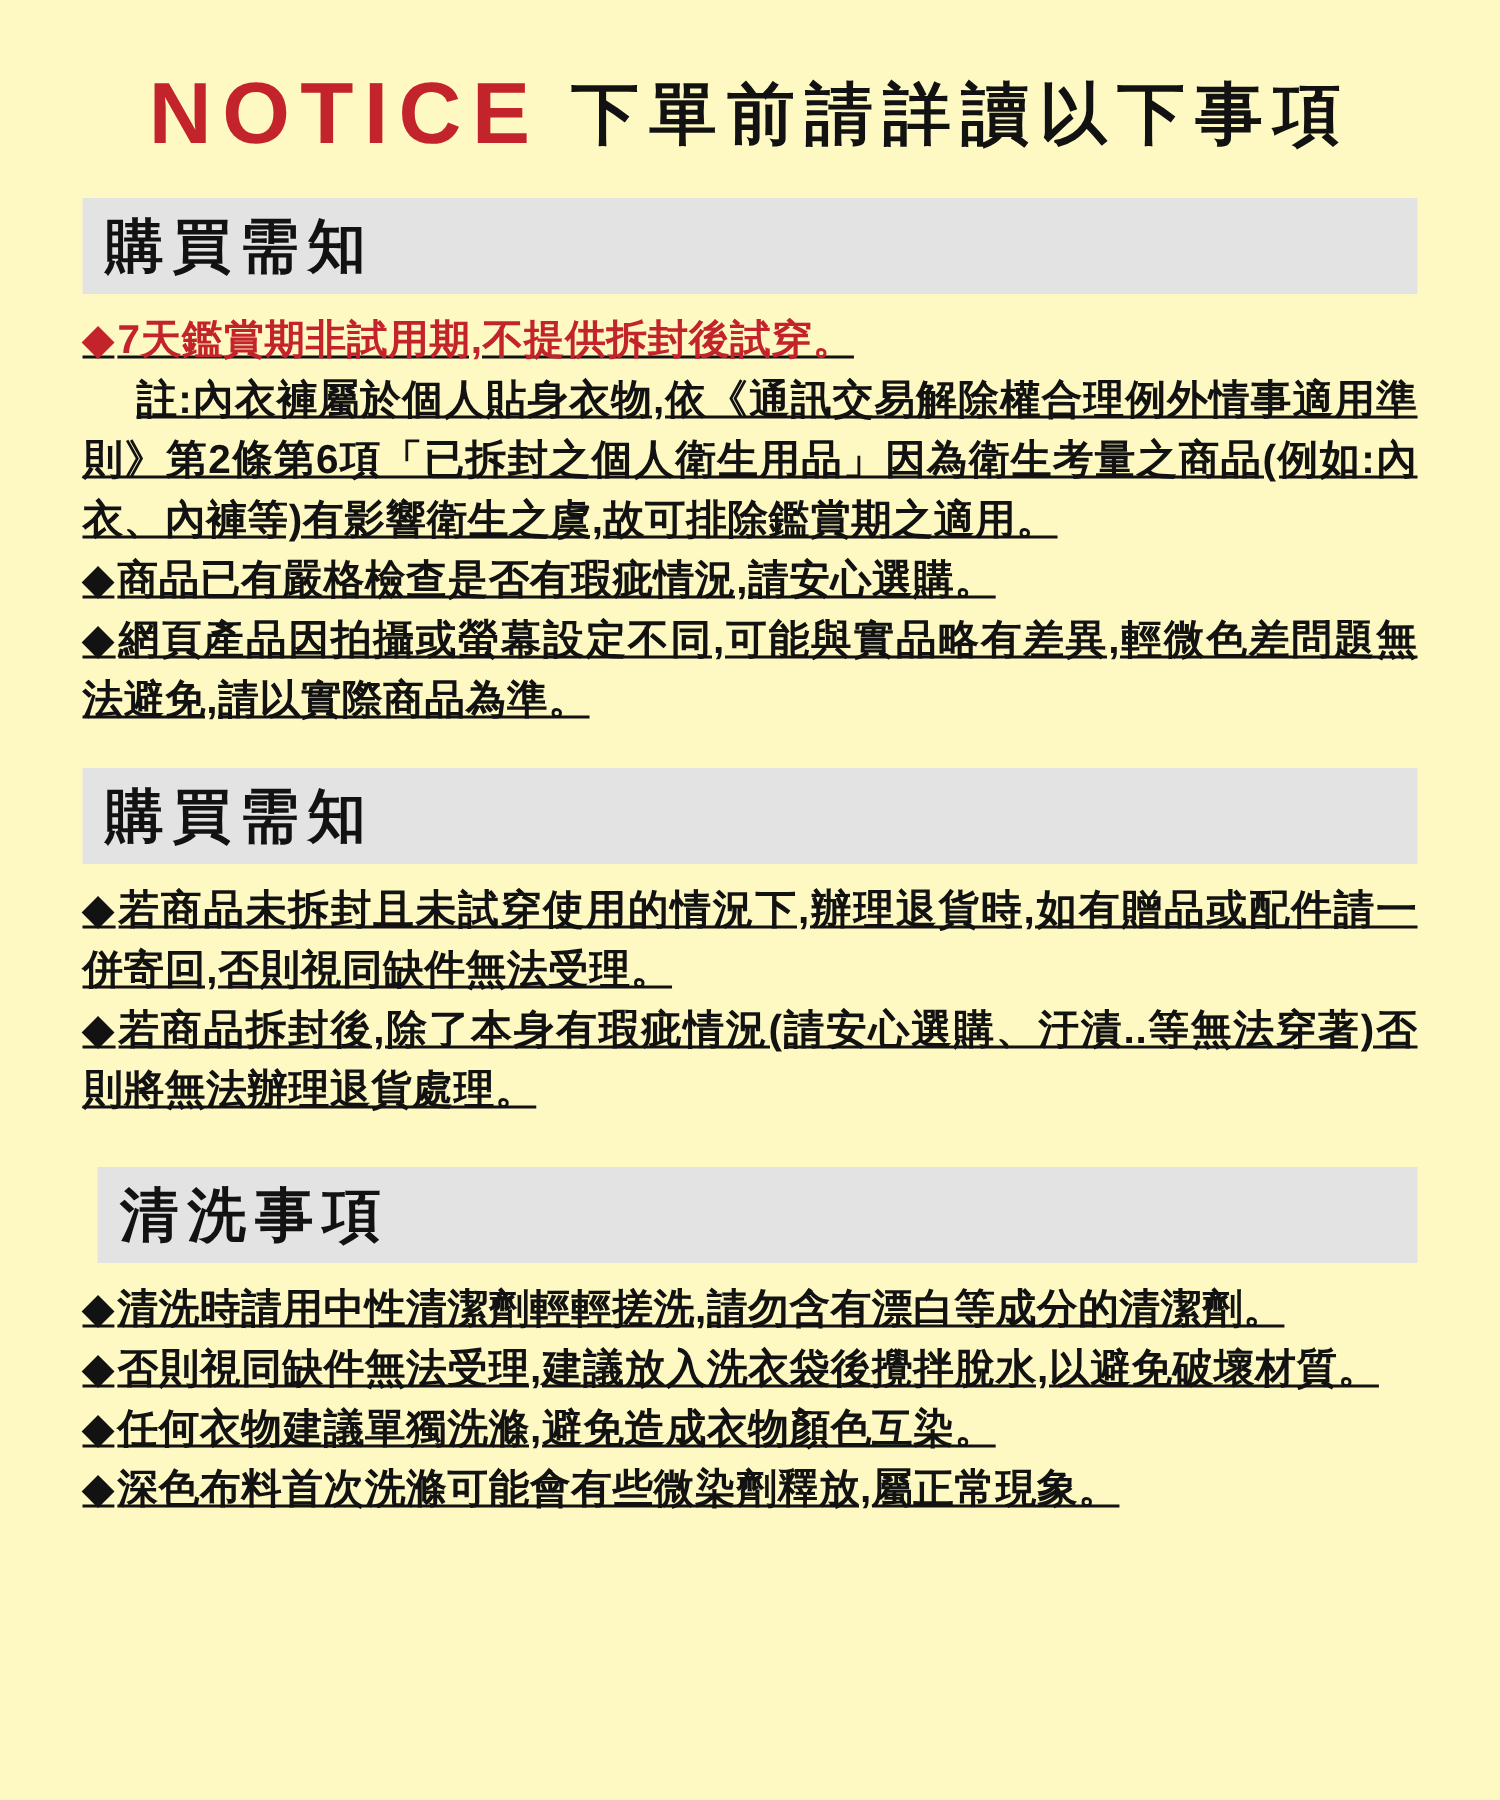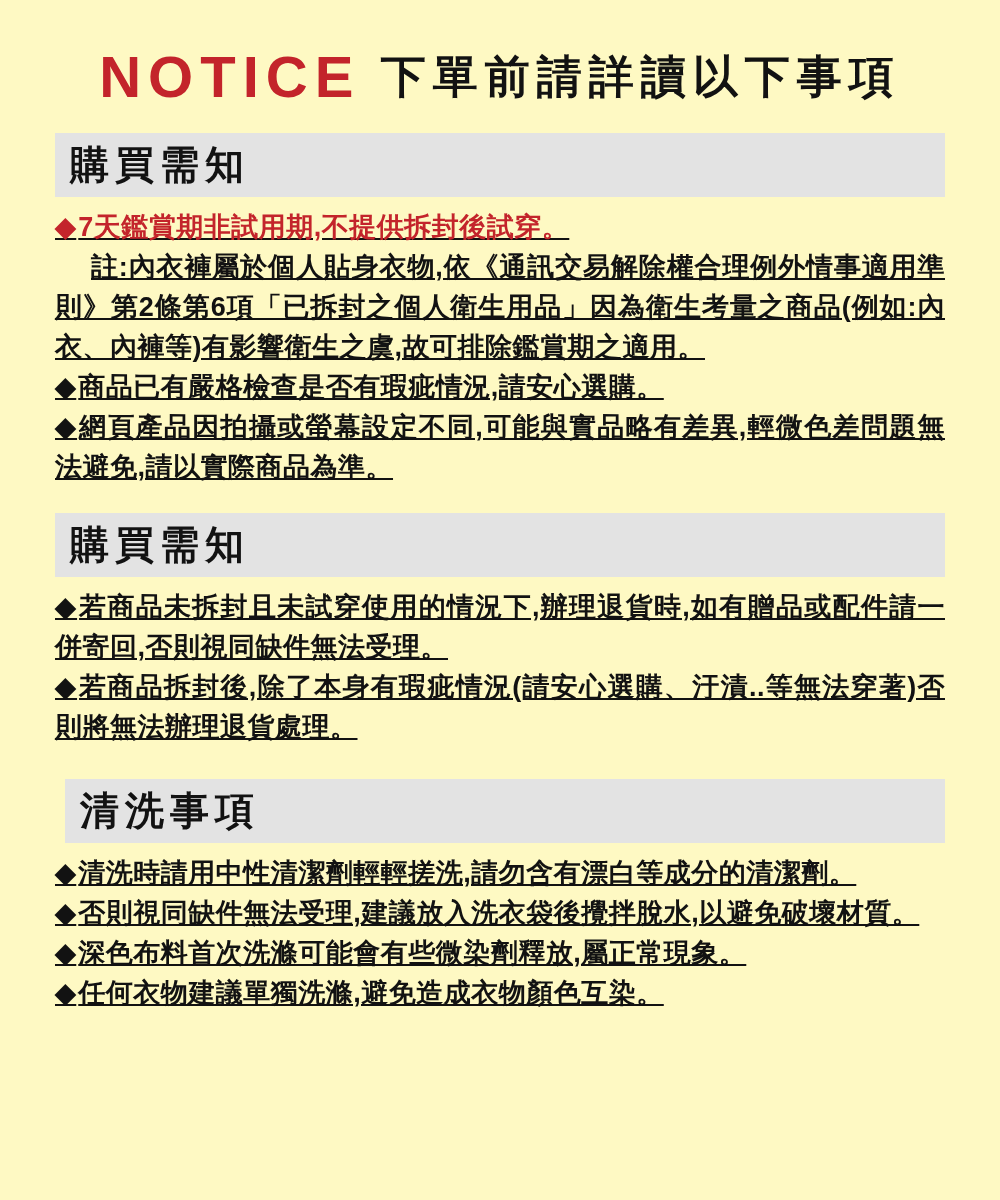--- a/index.html
+++ b/index.html
@@ -89,17 +89,17 @@
       <div class="section-body">
         <p class="item"><span class="bullet-glyph">◆</span><span>若商品未拆封且未試穿使用的情況下,辦理退貨時,如有贈品或配件請一併寄回,否則視同缺件無法受理。</span></p>
         <p class="item"><span class="bullet-glyph">◆</span><span>若商品拆封後,除了本身有瑕疵情況(請安心選購、汙漬..等無法穿著)否則將無法辦理退貨處理。</span></p>
       </div>
       <div class="section-bar gap-lg">
         <h2>清洗事項</h2>
       </div>
       <div class="section-body">
         <p class="item"><span class="bullet-glyph">◆</span><span>清洗時請用中性清潔劑輕輕搓洗,請勿含有漂白等成分的清潔劑。</span></p>
         <p class="item"><span class="bullet-glyph">◆</span><span>否則視同缺件無法受理,建議放入洗衣袋後攪拌脫水,以避免破壞材質。</span></p>
+        <p class="item"><span class="bullet-glyph">◆</span><span>任何衣物建議單獨洗滌,避免造成衣物顏色互染。</span></p>
         <p class="item"><span class="bullet-glyph">◆</span><span>深色布料首次洗滌可能會有些微染劑釋放,屬正常現象。</span></p>
-        <p class="item"><span class="bullet-glyph">◆</span><span>任何衣物建議單獨洗滌,避免造成衣物顏色互染。</span></p>
       </div>
     </div>
 </div>
 
 </body></html>

